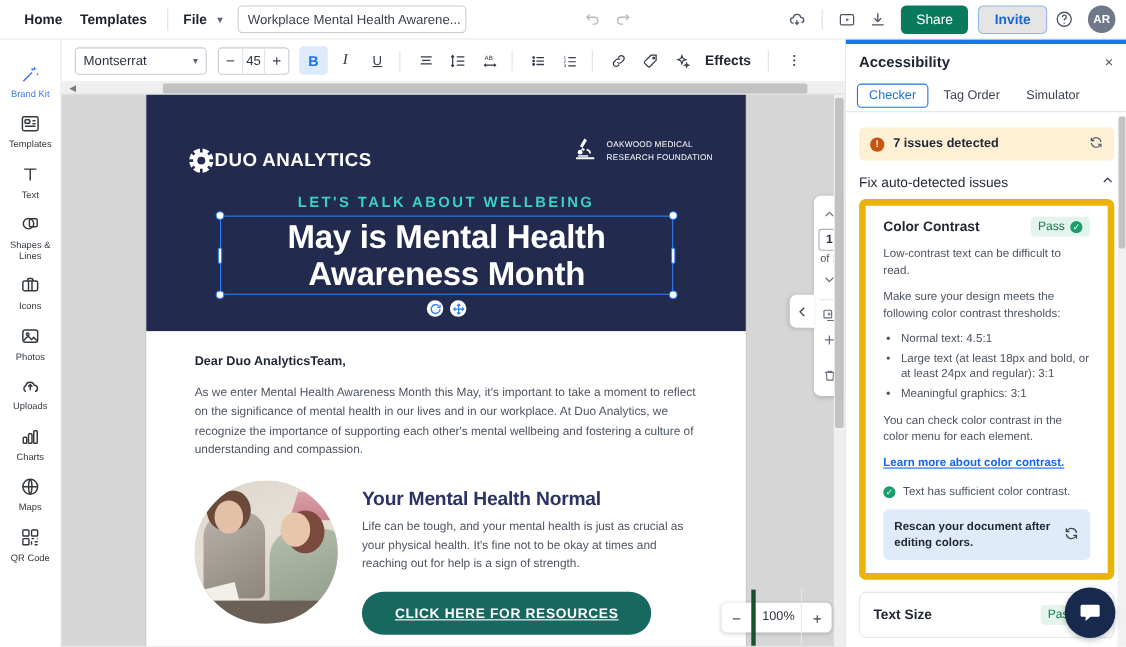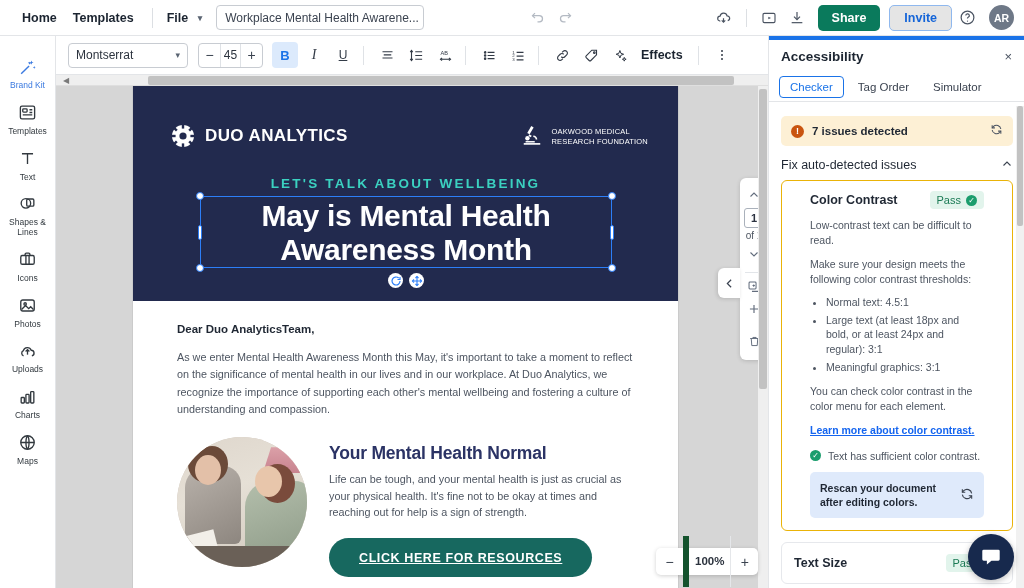--- a/index.html
+++ b/index.html
@@ -32,21 +32,21 @@
     font-size: 12px; color: #3b4350; background: #fff; overflow: hidden; white-space: nowrap;
   }
   .tb-right { margin-left: auto; display: flex; align-items: center; gap: 2px; padding-right: 10px; }
   .icbtn {
     width: 26px; height: 26px; display: flex; align-items: center; justify-content: center;
     border-radius: 4px; cursor: pointer; color: #4a5361;
   }
   .icbtn.dim { color: #b4bac3; }
   .vsep { width: 1px; height: 18px; background: #dcdfe3; margin: 0 7px; }
   .btn-share {
-    background: #0a7a5c; color: #fff; font-size: 12.5px; font-weight: bold;
+    background: #0a7a5c; color: #fff; font-size: 12.5px; font-weight: normal;
     height: 26px; padding: 0 14px; border-radius: 5px;
     display: flex; align-items: center; cursor: pointer; margin-left: 6px;
   }
   .btn-invite {
     background: #e5e5e5; color: #1565d8; border: 1px solid #8fb8ee; font-size: 12.5px; font-weight: bold;
     height: 26px; padding: 0 14px; border-radius: 5px;
     display: flex; align-items: center; cursor: pointer; margin-left: 7px;
   }
   .avatar {
     width: 25px; height: 25px; border-radius: 50%; background: #6e7887; color: #fff;
@@ -108,21 +108,21 @@
   
   .canvasarea {
     position: absolute; left: 56px; top: 86px; width: 712px; height: 502px;
     background: #d6d6d6; overflow: hidden;
   }
   .page {
     position: absolute; left: 77px; top: 0px; width: 545px; height: 502px;
     background: #fff; box-shadow: 0 0 0 1px rgba(0,0,0,0.05);
   }
   .hero { position: relative; width: 545px; height: 215px; background: #222a4e; }
-  .brandrow { position: absolute; left: 38px; top: 38px; display:flex; align-items:center; gap: 10px;}
+  .brandrow { position: absolute; left: 38px; top: 48px; display:flex; align-items:center; gap: 0;}
   .gear { width: 24px; height: 24px; }
   .brandname { color: #fff; font-size: 17px; font-weight: bold; letter-spacing: .4px; }
   .partner { position: absolute; right: 30px; top: 38px; display:flex; align-items:center; gap: 8px;}
   .partnertext { color: #fff; font-size: 7.5px; font-weight: normal; line-height: 1.35; letter-spacing: .2px; }
   .eyebrow {
     position: absolute; left: 0; right: 0; top: 90px; text-align: center;
     color: #3bd1c0; font-size: 13.5px; font-weight: bold; letter-spacing: 2.2px;
   }
   .titlewrap { position: absolute; left: 68px; top: 113px; width: 410px; }
   .herotitle {
@@ -199,22 +199,22 @@
   .vscroll { position: absolute; right: 0; top: 0; width: 10px; height: 502px; background: #efefef; }
   .vscroll .vthumb { position:absolute; left:1px; top: 3px; width: 8px; height: 300px; background:#c2c2c2; border-radius:2px; cursor:pointer;}
 
   .zoomctl {
     position: absolute; left: 600px; top: 462px; height: 27px;
     background: #fff; border-radius: 5px; box-shadow: 0 1px 4px rgba(0,0,0,.18);
     display: flex; align-items: center;
   }
   .zbtn { width: 27px; height: 27px; display:flex; align-items:center; justify-content:center;
           font-size: 14px; color: #3b4350; cursor: pointer; }
-  .zval { font-size: 11.5px; color: #2c333e; padding: 12px 6px; border-left: 6px solid #14532d;
-          border-right: 1px solid #e5e7ea; line-height: 27px; cursor: pointer; font-weight: bold; }
+  .zval { font-size: 11.5px; color: #2c333e; padding: 12px 6px; border-left: 4px solid #14532d;
+          border-right: 1px solid #e5e7ea; line-height: 27px; cursor: pointer; }
 
   
   .panel {
     position: absolute; right: 0; top: 36px; width: 256px; height: 552px;
     background: #fff; border-left: 1px solid #e3e5e8;
   }
   .panel-top { height: 4px; background: #1a73e8; }
   .panel-hd { display:flex; align-items:center; height: 32px; padding: 0 12px; }
   .panel-title { font-size: 13.5px; font-weight: bold; color: #1b2430; }
   .panel-x { margin-left: auto; color: #4a5361; font-size: 13px; cursor: pointer; }
@@ -227,21 +227,21 @@
     display:flex; align-items:center; padding: 0 10px; gap: 8px;
   }
   .alert .warn { width: 13px; height: 13px; border-radius: 50%; background: #c9540f; color:#fff;
                  font-size: 9px; font-weight: bold; display:flex; align-items:center; justify-content:center; }
   .alert .atxt { font-size: 11.5px; font-weight: bold; color: #1f2733; }
   .alert .arefresh { margin-left: auto; color: #4a5361; font-size: 12px; cursor: pointer; }
   .sec-hd { display:flex; align-items:center; padding: 12px 12px 8px; text-align: center; }
   .sec-hd .t { font-size: 12.5px; color: #1f2733; }
   .sec-hd .chev { margin-left: auto; color: #3b4350; font-size: 10px; cursor: pointer;}
   .card {
-    margin: 0 12px; border: 1px solid #eab308; border-radius: 6px; padding: 10px 28px 12px;
+    margin: 0 12px; border: 6px solid #eab308; border-radius: 6px; padding: 10px 16px 12px;
   }
   .card-hd { display:flex; align-items:center; }
   .card-t { font-size: 12.5px; font-weight: bold; color: #1f2733; }
   .pass {
     margin-left: auto; background: #e2f4ec; color: #1b7a55; font-size: 11px;
     border-radius: 4px; padding: 3px 7px; display:flex; align-items:center; gap: 5px;
   }
   .pass .chk { width: 11px; height: 11px; border-radius: 50%; background: #1b9d6d; color:#fff;
                font-size: 8px; display:flex; align-items:center; justify-content:center; }
   .card p { font-size: 10.5px; color: #4d5561; line-height: 1.42; margin-top: 9px; }
@@ -504,20 +504,31 @@
       <span class="sblabel">Charts</span>
     </div>
     <div class="sbitem">
       <span class="ic">
         <svg width="19" height="19" viewBox="0 0 24 24" stroke="currentColor" stroke-width="1.7" fill="none">
             <circle cx="12" cy="12" r="8.5"></circle>
             <path d="M3.5 12h17M12 3.5c2.6 3 2.6 14 0 17M12 3.5c-2.6 3-2.6 14 0 17"></path>
           </svg>
       </span>
       <span class="sblabel">Maps</span>
+    </div>
+    <div class="sbitem">
+      <span class="ic">
+        <svg width="19" height="19" viewBox="0 0 24 24" stroke="currentColor" stroke-width="1.6" fill="none">
+            <rect x="3.5" y="3.5" width="7" height="7" rx="1"></rect>
+            <rect x="13.5" y="3.5" width="7" height="7" rx="1"></rect>
+            <rect x="3.5" y="13.5" width="7" height="7" rx="1"></rect>
+            <path d="M13.5 13.5h3M20.5 13.5h-1M13.5 16.5v4M17 17h3.5M17 20.5h3.5"></path>
+          </svg>
+      </span>
+      <span class="sblabel">QR Code</span>
     </div>
   </div>
 
   <div class="canvasarea">
     <div class="page">
 
       <div class="hero">
         <div class="brandrow">
           <span class="gear">
             <svg width="24" height="24" viewBox="0 0 24 24">

